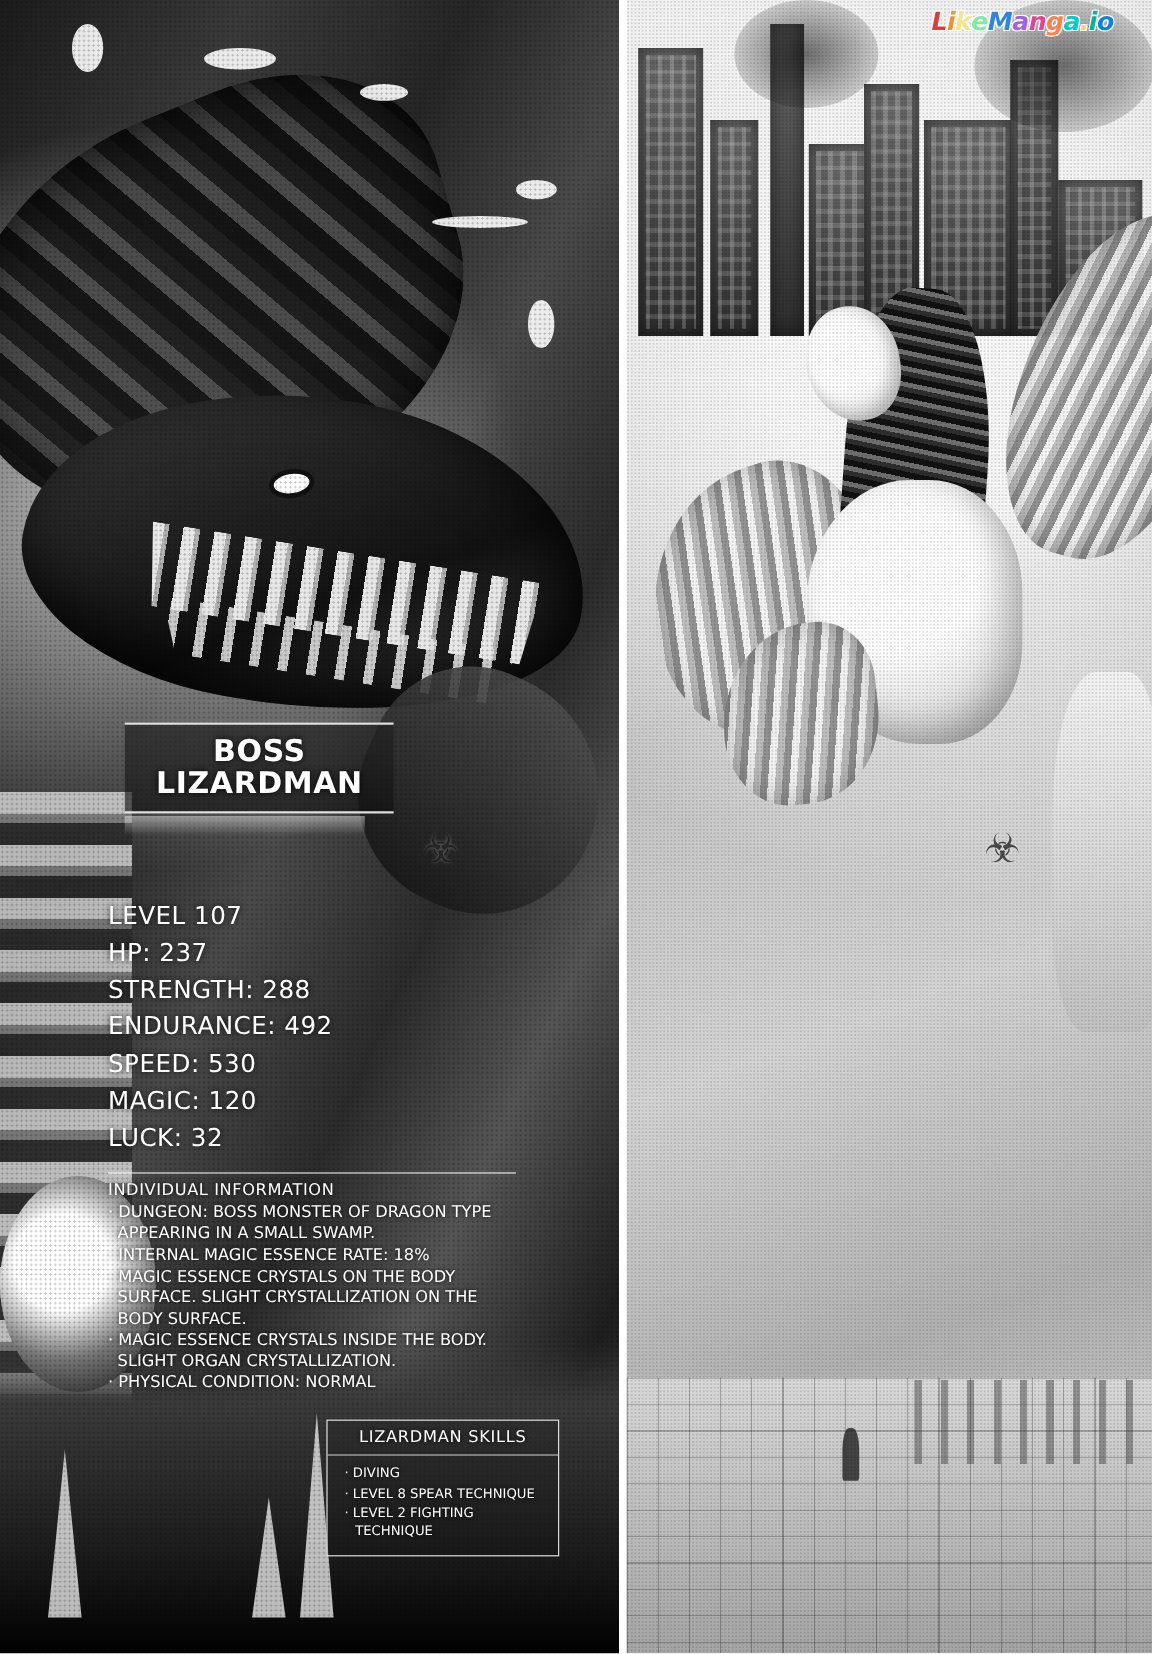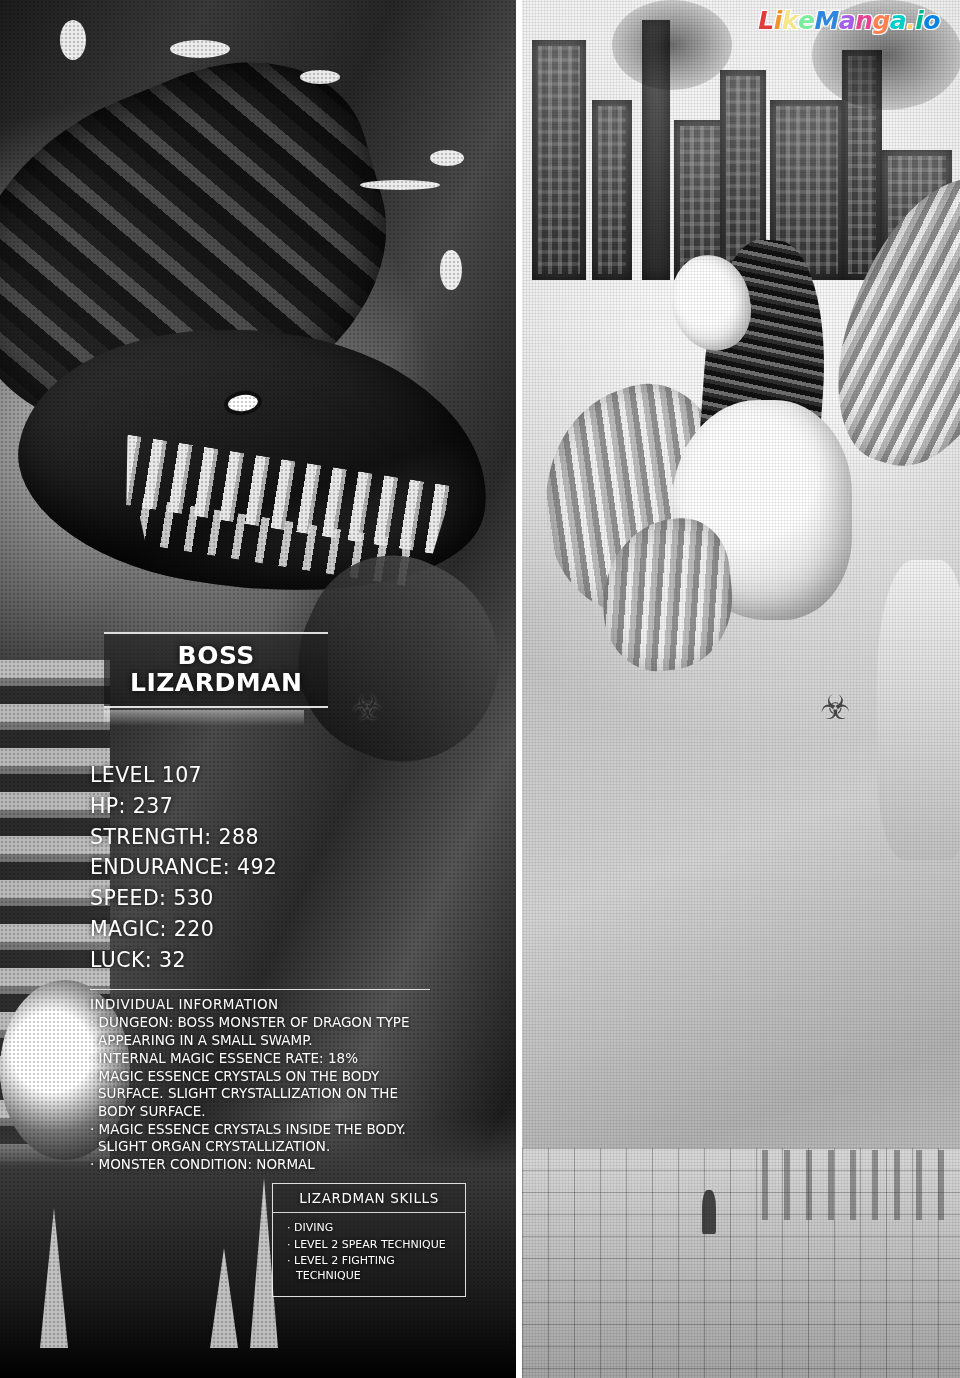--- a/index.html
+++ b/index.html
@@ -14,25 +14,25 @@
     position: relative;
     width: 960px;
     height: 1378px;
     overflow: hidden;
     background: #ffffff;
   }
   
   .watermark {
     position: absolute;
     top: 6px;
-    right: 20px;
+    right: 32px;
     z-index: 50;
     font-family: "DejaVu Sans", sans-serif;
     font-weight: bold;
-    font-size: 25px;
+    font-size: 21px;
     font-style: italic;
     letter-spacing: -0.5px;
     white-space: nowrap;
     text-shadow: 1px 1px 0 #ffffff, -1px -1px 0 #ffffff, 1px -1px 0 #ffffff, -1px 1px 0 #ffffff;
   }
   .watermark span { display: inline-block; }
 
   
   .panel {
     position: absolute;
@@ -224,21 +224,21 @@
     text-shadow: 0 0 6px rgba(0,0,0,0.9);
     white-space: pre-line;
   }
   .plate-base {
     height: 16px;
     margin-top: 2px;
     background: linear-gradient(180deg, rgba(255,255,255,0.55), rgba(255,255,255,0));
     opacity: 0.8;
   }
   .stats {
-    margin-top: 34px;
+    margin-top: 52px;
     font-size: 20.5px;
     line-height: 1.50;
     letter-spacing: 0.4px;
     text-shadow: 0 0 5px rgba(0,0,0,0.85);
   }
   .stats div { white-space: nowrap; }
   .divider {
     margin: 14px 0 6px 0;
     height: 1px;
     background: rgba(255,255,255,0.85);
@@ -299,21 +299,21 @@
 
   .crest {
     position: absolute;
     z-index: 21;
     color: rgba(20,20,20,0.75);
     font-size: 34px;
     line-height: 1;
     text-shadow: 0 0 3px rgba(255,255,255,0.35);
   }
   
-  .status-left { left: 90px; top: 632px; width: 340px; }
+  .status-left { left: 90px; top: 602px; width: 340px; }
 </style>
 </head>
 <body>
 
 <div class="page">
 
   <div class="watermark">
     <span style="color:#e03a3a">L</span><span style="color:#f0932b">i</span><span style="color:#f6e58d">k</span><span style="color:#7bed9f">e</span><span style="color:#2e86de">M</span><span style="color:#a55eea">a</span><span style="color:#e84393">n</span><span style="color:#ff7f50">g</span><span style="color:#00cec9">a</span><span style="color:#fdcb6e">.</span><span style="color:#00b894">i</span><span style="color:#0984e3">o</span>
   </div>
 
@@ -352,44 +352,44 @@
         </div>
         <div class="plate-base" style="width:200px;"></div>
       </div>
 
       <div class="stats">
         <div>LEVEL 107</div>
         <div>HP: 237</div>
         <div>STRENGTH: 288</div>
         <div>ENDURANCE: 492</div>
         <div>SPEED: 530</div>
-        <div>MAGIC: 220</div>
+        <div>MAGIC: 120</div>
         <div>LUCK: 32</div>
       </div>
 
       <div class="divider"></div>
 
       <div class="info-title">INDIVIDUAL INFORMATION</div>
       <div class="info-list">
         <ul>
           <li>DUNGEON: BOSS MONSTER OF DRAGON TYPE APPEARING IN A SMALL SWAMP.</li>
           <li>INTERNAL MAGIC ESSENCE RATE: 18%</li>
           <li>MAGIC ESSENCE CRYSTALS ON THE BODY SURFACE. SLIGHT CRYSTALLIZATION ON THE BODY SURFACE.</li>
           <li>MAGIC ESSENCE CRYSTALS INSIDE THE BODY. SLIGHT ORGAN CRYSTALLIZATION.</li>
-          <li>MONSTER CONDITION: NORMAL</li>
+          <li>PHYSICAL CONDITION: NORMAL</li>
         </ul>
       </div>
     </div>
 
     <div class="skills-box" style="left:272px; top:1183px; width:192px;">
       <div class="skills-title">LIZARDMAN SKILLS</div>
       <div class="skills-list">
         <ul>
           <li>DIVING</li>
-          <li>LEVEL 2 SPEAR TECHNIQUE</li>
+          <li>LEVEL 8 SPEAR TECHNIQUE</li>
           <li>LEVEL 2 FIGHTING TECHNIQUE</li>
         </ul>
       </div>
     </div>
   </div>
 
   <div class="gutter"></div>
 
   <div class="panel panel-right">
     <div class="art art-right">

